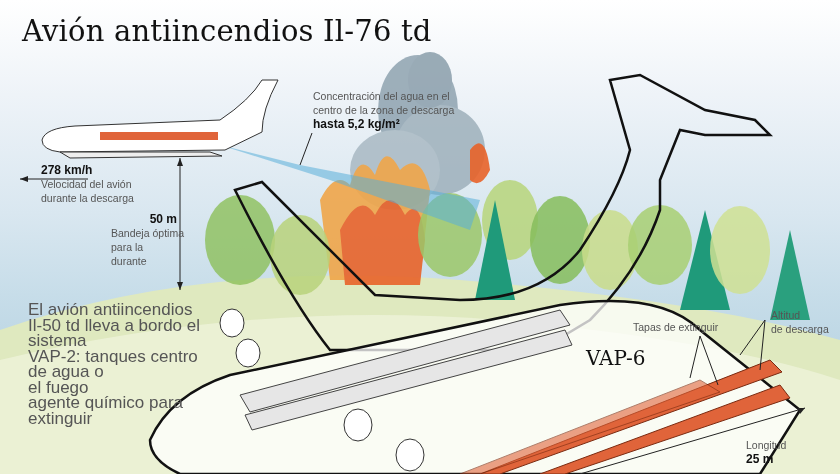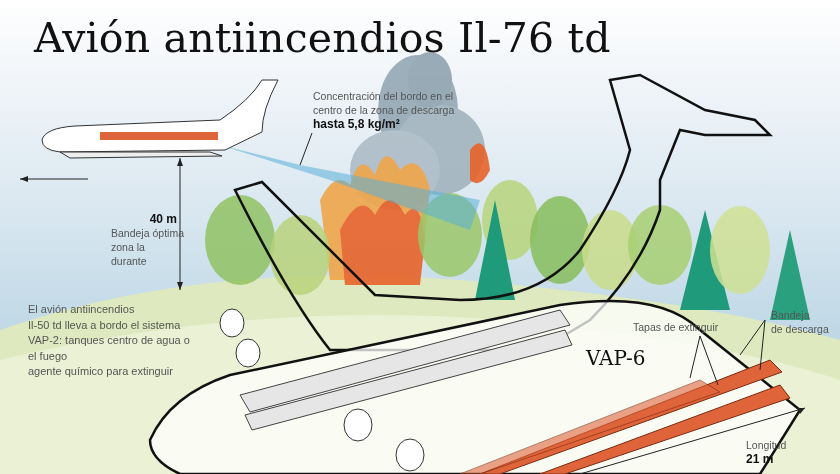--- a/index.html
+++ b/index.html
@@ -2,28 +2,28 @@
 <html><head>
 <meta charset="utf-8">
 <style>
   html, body { margin: 0; padding: 0; }
   body { width: 840px; height: 474px; overflow: hidden; position: relative;
          font-family: "DejaVu Sans", sans-serif; }
   .canvas { position: absolute; inset: 0; overflow: hidden;
             background: linear-gradient(180deg, #ffffff 0%, #eef3f8 20%, #d9e7f0 45%, #c7dde9 62%, #bcd6e4 75%); }
   svg.scene { position: absolute; left: 0; top: 0; }
   .title { position: absolute; left: 22px; top: 14px; font-family: "DejaVu Serif", serif;
-           font-size: 41px; color: #111; letter-spacing: 0.2px; margin-left: 12px; }
+           font-size: 29px; color: #111; letter-spacing: 0.2px; }
   .lbl { position: absolute; font-family: "Liberation Sans", sans-serif; font-size: 10.5px;
          color: #555; line-height: 14px; }
   .big { font-size: 12px; font-weight: bold; color: #111; }
   .vap { position: absolute; left: 586px; top: 346px; font-family: "DejaVu Serif", serif;
          font-size: 20px; color: #111; }
   .desc { position: absolute; left: 28px; top: 302px; width: 190px; font-family: "Liberation Sans", sans-serif;
-          font-size: 11px; color: #555; line-height: 15.5px; }
+          font-size: 17px; color: #555; line-height: 15.5px; }
 </style>
 </head>
 <body>
 
 <div class="canvas">
 
   <svg class="scene" width="840" height="474" viewBox="0 0 840 474">
 
     <path d="M0 330 Q200 260 460 280 Q700 300 840 340 L840 474 L0 474 Z" fill="#dfe9bf"></path>
     <path d="M0 360 Q250 300 500 320 Q720 340 840 380 L840 474 L0 474 Z" fill="#eef3da" opacity="0.8"></path>
@@ -104,47 +104,52 @@
       <line x1="765" y1="320" x2="760" y2="370"></line>
     </g>
 
     <line x1="580" y1="474" x2="805" y2="408" stroke="#222" stroke-width="1"></line>
     <path d="M805 408 L797 408 L800 414 Z" fill="#222"></path>
   </svg>
 
   <div class="title">Avión antiincendios Il-76 td</div>
 
   <div class="lbl" style="left:313px;top:89px;">
-    <div>Concentración del bordo en el</div>
+    <div>Concentración del agua en el</div>
     <div>centro de la zona de descarga</div>
-    <div class="big">hasta 5,8 kg/m²</div>
+    <div class="big">hasta 5,2 kg/m²</div>
   </div>
 
+  <div class="lbl" style="left:41px;top:163px;">
+    <div class="big">278 km/h</div>
+    <div>Velocidad del avión</div>
+    <div>durante la descarga</div>
+  </div>
 
   <div class="lbl" style="left:111px;top:212px;text-align:left;">
-    <div class="big" style="text-align:right;width:66px;">40 m</div>
+    <div class="big" style="text-align:right;width:66px;">50 m</div>
     <div>Bandeja óptima</div>
-    <div>zona la</div>
+    <div>para la</div>
     <div>durante</div>
   </div>
 
   <div class="desc">
     <div>El avión antiincendios</div>
     <div>Il-50 td lleva a bordo el sistema</div>
     <div>VAP-2: tanques centro de agua o</div>
     <div>el fuego</div>
     <div>agente químico para extinguir</div>
   </div>
 
   <div class="vap">VAP-6</div>
 
   <div class="lbl" style="left:633px;top:320px;">Tapas de extinguir</div>
 
   <div class="lbl" style="left:771px;top:308px;">
-    <div>Bandeja</div>
+    <div>Altitud</div>
     <div>de descarga</div>
   </div>
 
   <div class="lbl" style="left:746px;top:438px;">
     <div>Longitud</div>
-    <div class="big">21 m</div>
+    <div class="big">25 m</div>
   </div>
 </div>
 
 </body></html>

